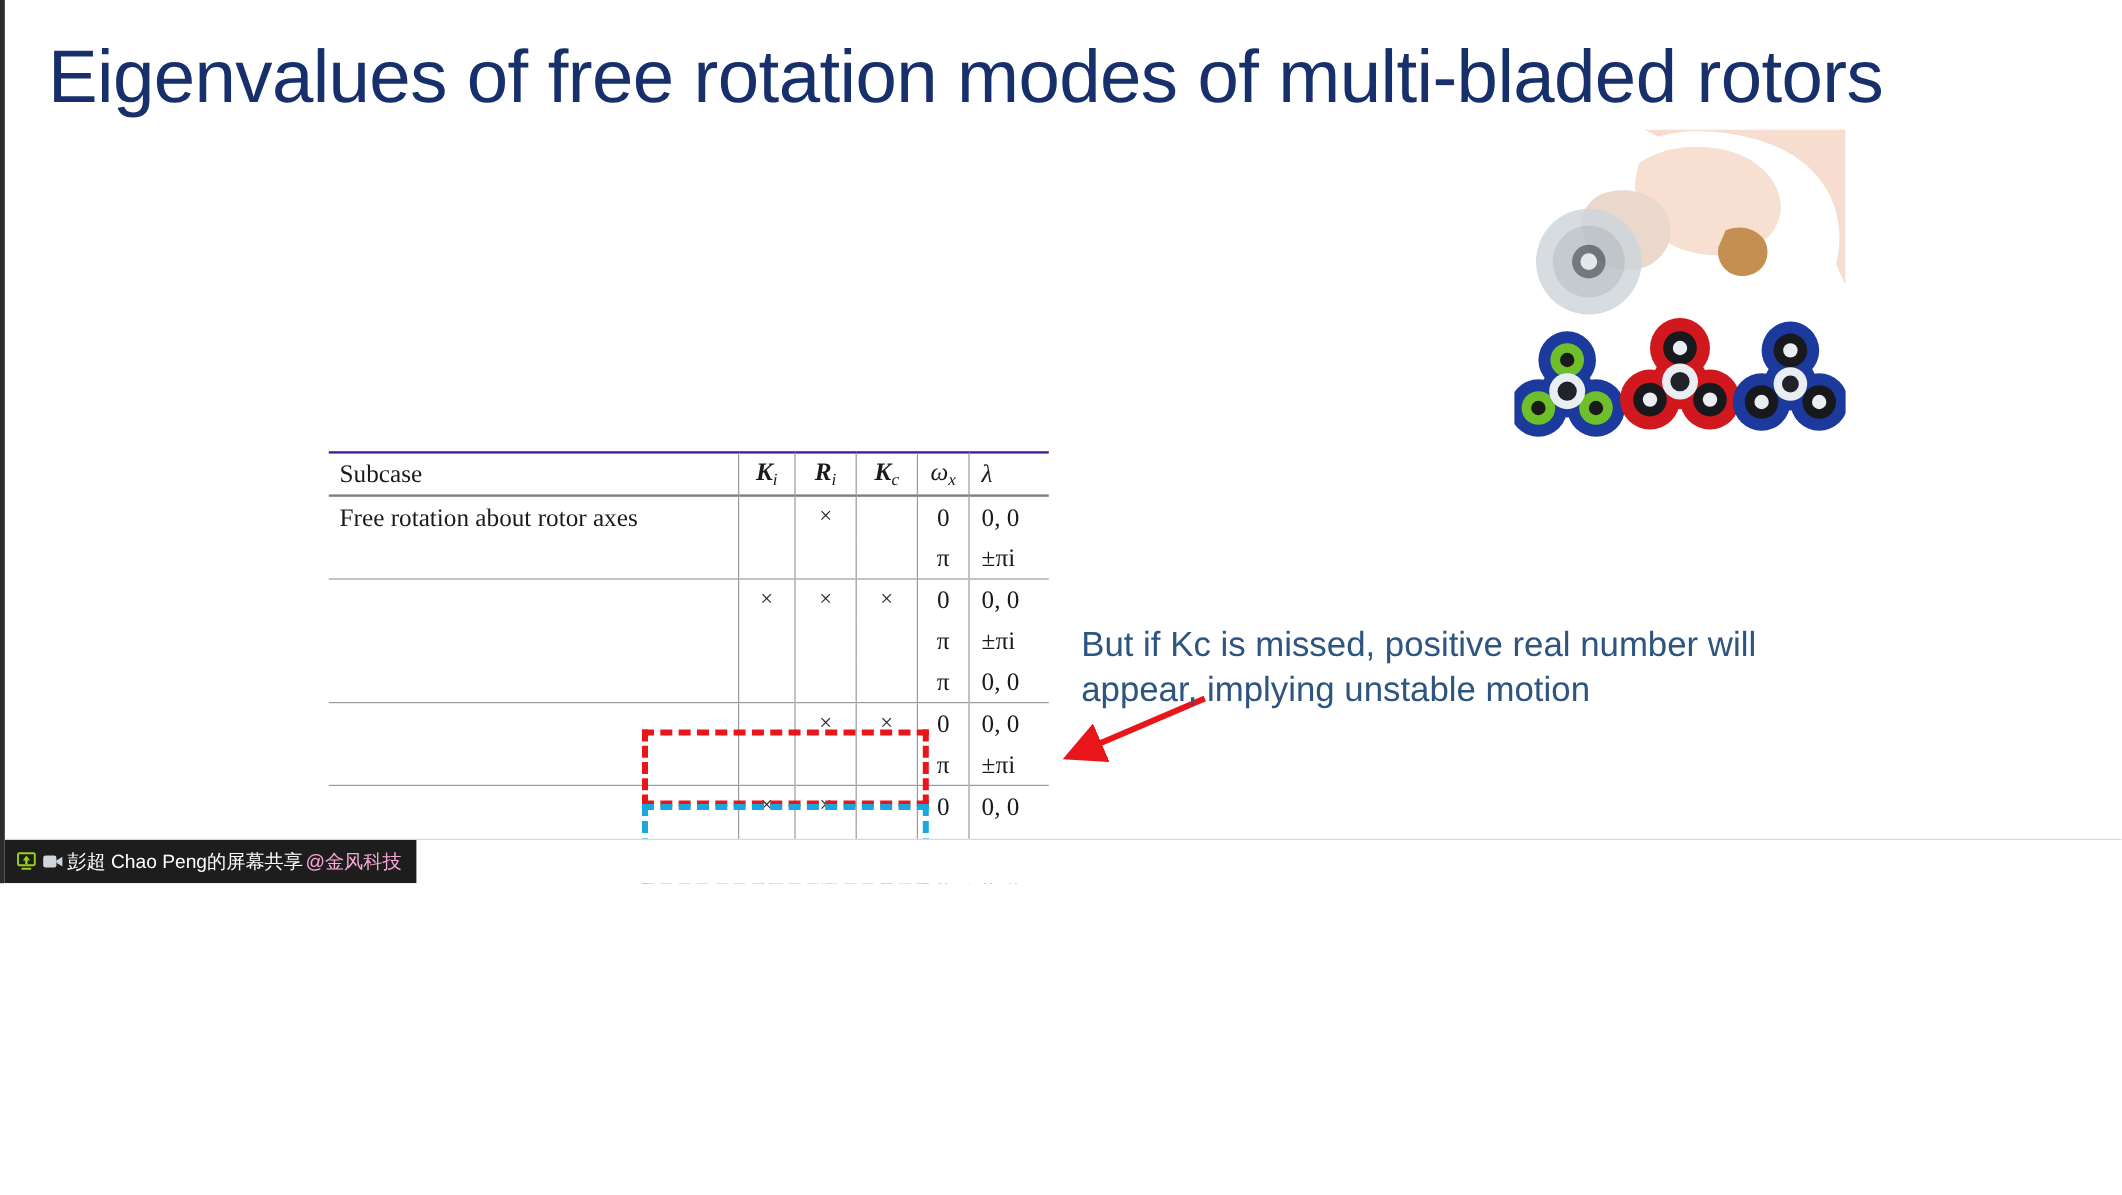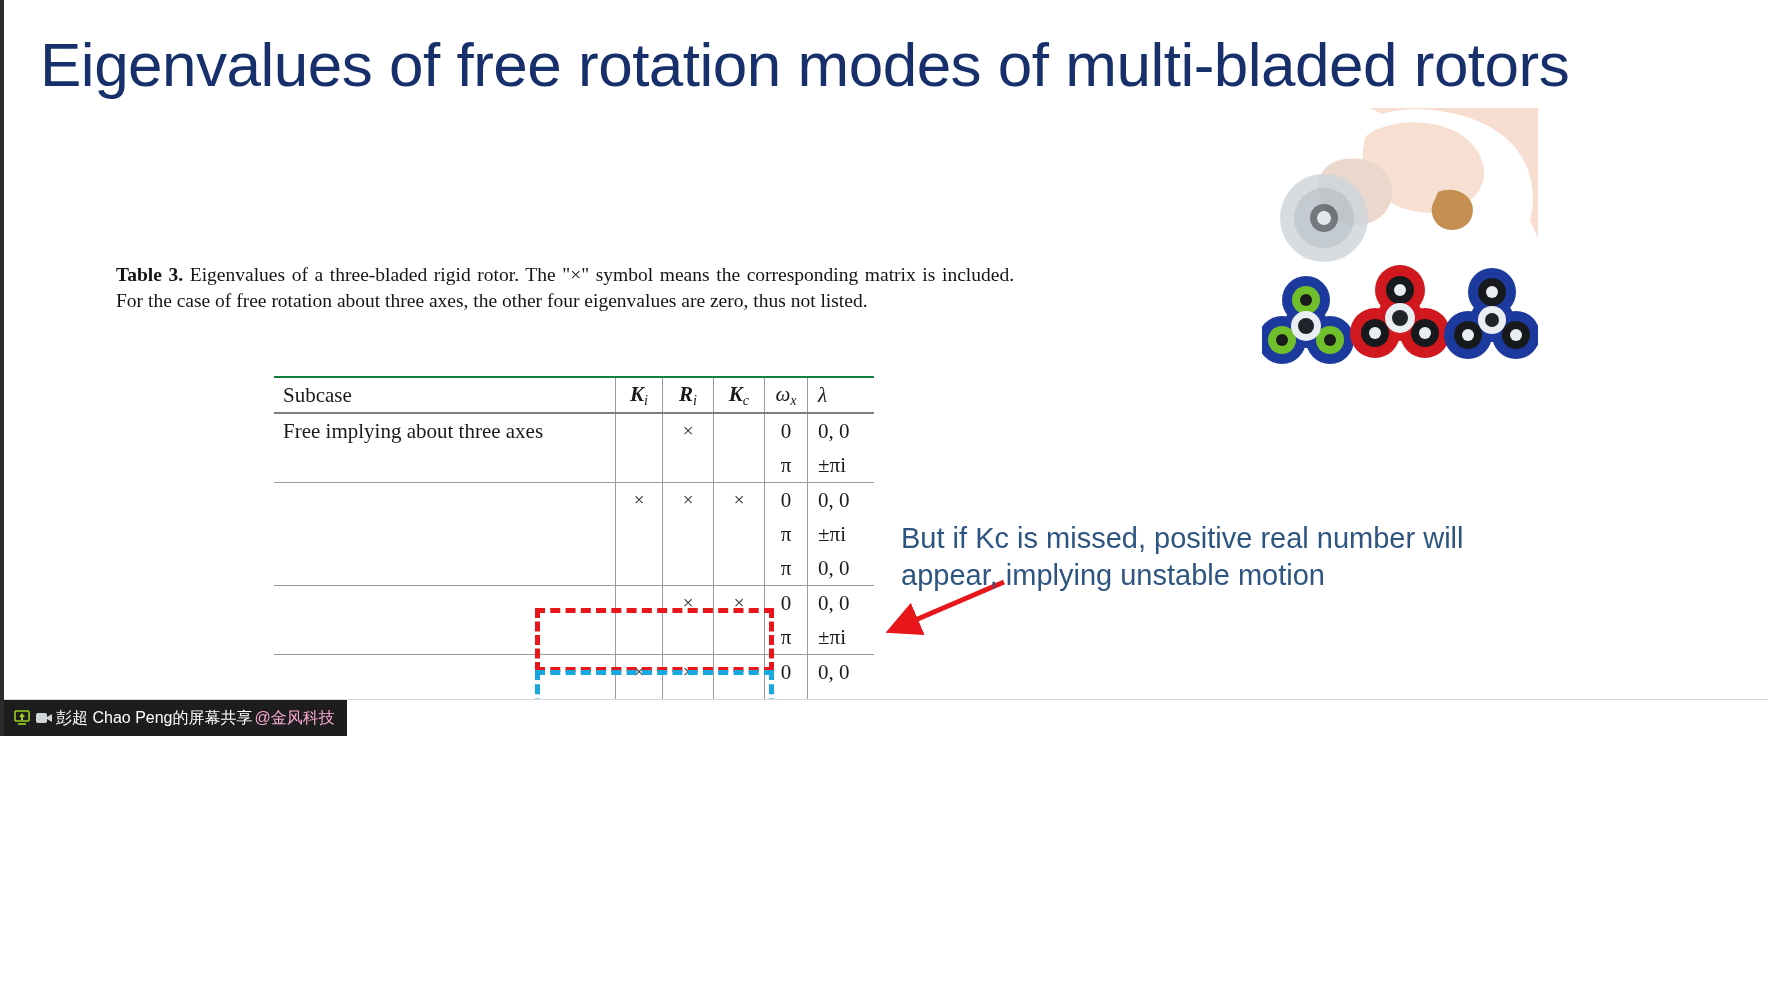--- a/index.html
+++ b/index.html
@@ -61,21 +61,21 @@
     text-align:center;
     height:34px;
   }
   table.eig th:first-child, table.eig td:first-child{border-left:none;}
   .c-sub{width:332px;text-align:left !important;padding-left:9px !important;white-space:nowrap;}
   .c-ki{width:46px;}
   .c-ri{width:50px;}
   .c-kc{width:50px;}
   .c-wx{width:42px;}
   .c-lam{width:56px;text-align:left !important;padding-left:10px !important;}
-  .rule-top td,.rule-top th{border-top:2px solid #15803d;}
+  .rule-top td,.rule-top th{border-top:2px solid #4c1d95;}
   .rule-mid td,.rule-mid th{border-top:2px solid #7e7e7e;}
   .rule-thin td{border-top:1px solid #9a9a9a;}
   .rule-bot td{border-top:2px solid #7e7e7e;height:10px;}
   .mth{font-style:italic;font-family:"Liberation Serif",serif;}
   .mbf{font-style:italic;font-weight:bold;font-family:"Liberation Serif",serif;}
   .sub{font-size:0.68em;vertical-align:-0.28em;font-style:italic;}
   .xm{font-size:19px;color:#2a2a2a;}
   
   .box-red{
     position:absolute;left:531px;top:608px;width:239px;height:64px;
@@ -124,39 +124,36 @@
   .share-pill .blue{color:#f9a8d4;}
   .ic{display:inline-block;width:20px;height:20px;flex:0 0 auto;}
 </style>
 </head>
 <body>
 
 <div class="slide">
 
   <div class="title">Eigenvalues of free rotation modes of multi-bladed rotors</div>
 
-  <div class="paper-block">
-    <div class="tbl-caption"><b>Table 3.</b><span> Eigenvalues of a three-bladed rigid rotor. The "×" symbol means the corresponding matrix is included. For the case of free rotation about three axes, the other four eigenvalues are zero, thus not listed.</span></div>
-  </div>
 
   <div class="tbl-wrap">
     <table class="eig">
       <thead>
         <tr class="rule-top">
           <th class="c-sub">Subcase</th>
           <th class="c-ki"><span class="mbf">K</span><span class="sub">i</span></th>
           <th class="c-ri"><span class="mbf">R</span><span class="sub">i</span></th>
           <th class="c-kc"><span class="mbf">K</span><span class="sub">c</span></th>
           <th class="c-wx"><span class="mth">ω</span><span class="sub">x</span></th>
           <th class="c-lam"><span class="mth">λ</span></th>
         </tr>
       </thead>
       <tbody id="tbody">
           <tr class="rule-mid">
-            <td class="c-sub">Free implying about three axes</td>
+            <td class="c-sub">Free rotation about rotor axes</td>
             <td class="c-ki xm"></td>
             <td class="c-ri xm">×</td>
             <td class="c-kc xm"></td>
             <td class="c-wx">0</td>
             <td class="c-lam">0, 0</td>
           </tr>
           <tr>
             <td class="c-sub"></td>
             <td class="c-ki xm"></td>
             <td class="c-ri xm"></td>

